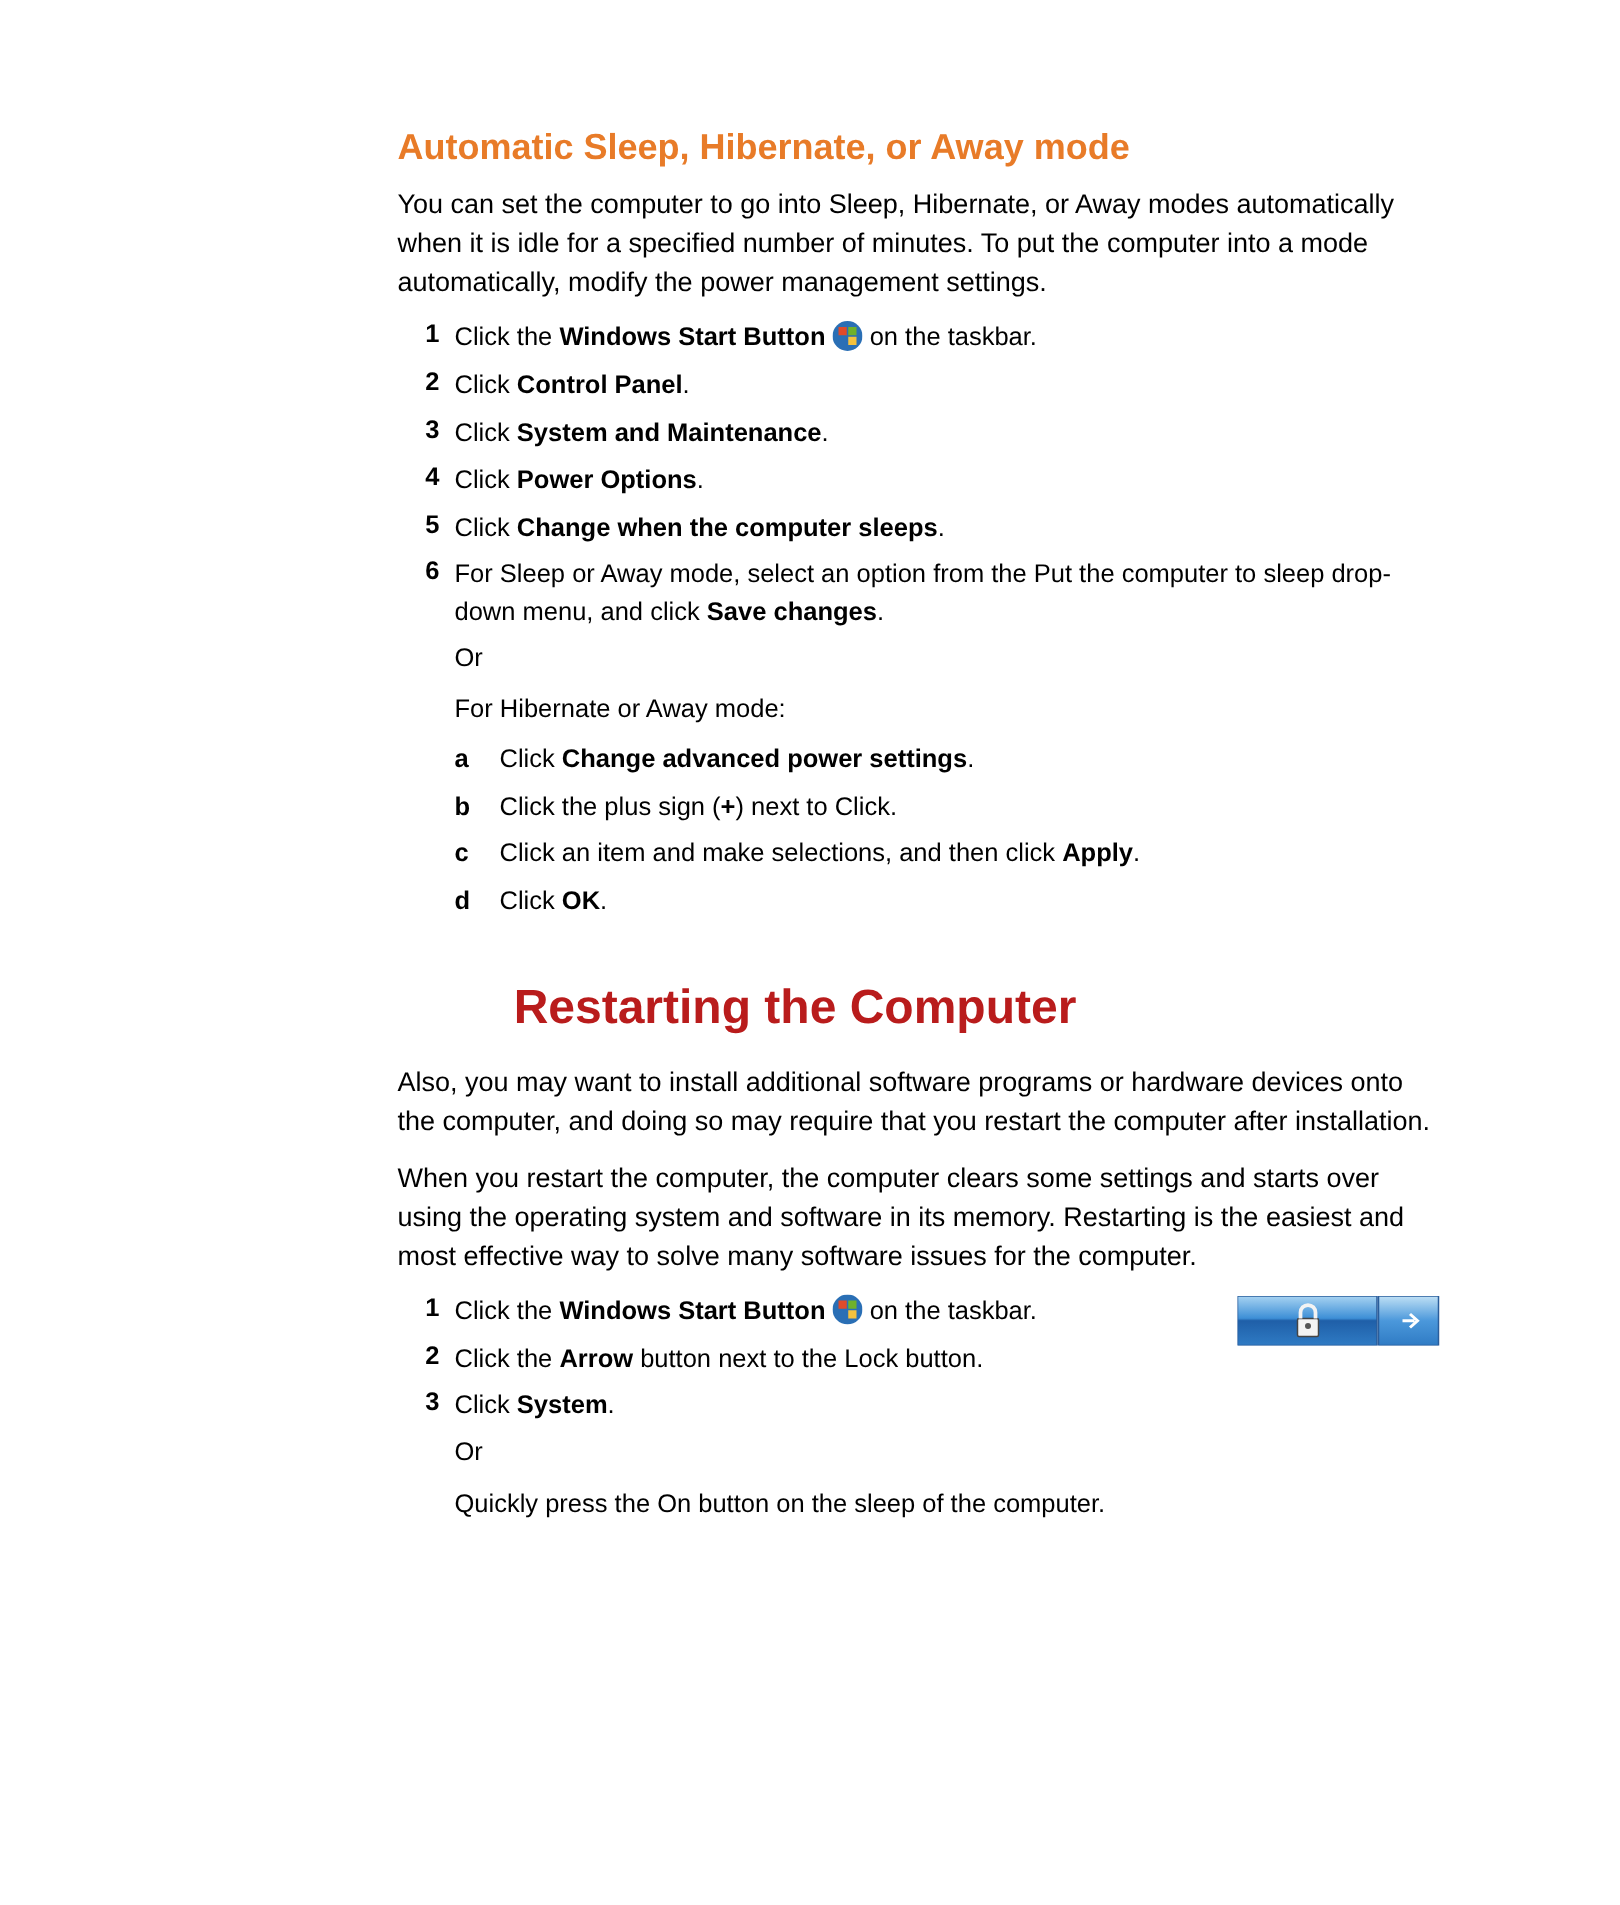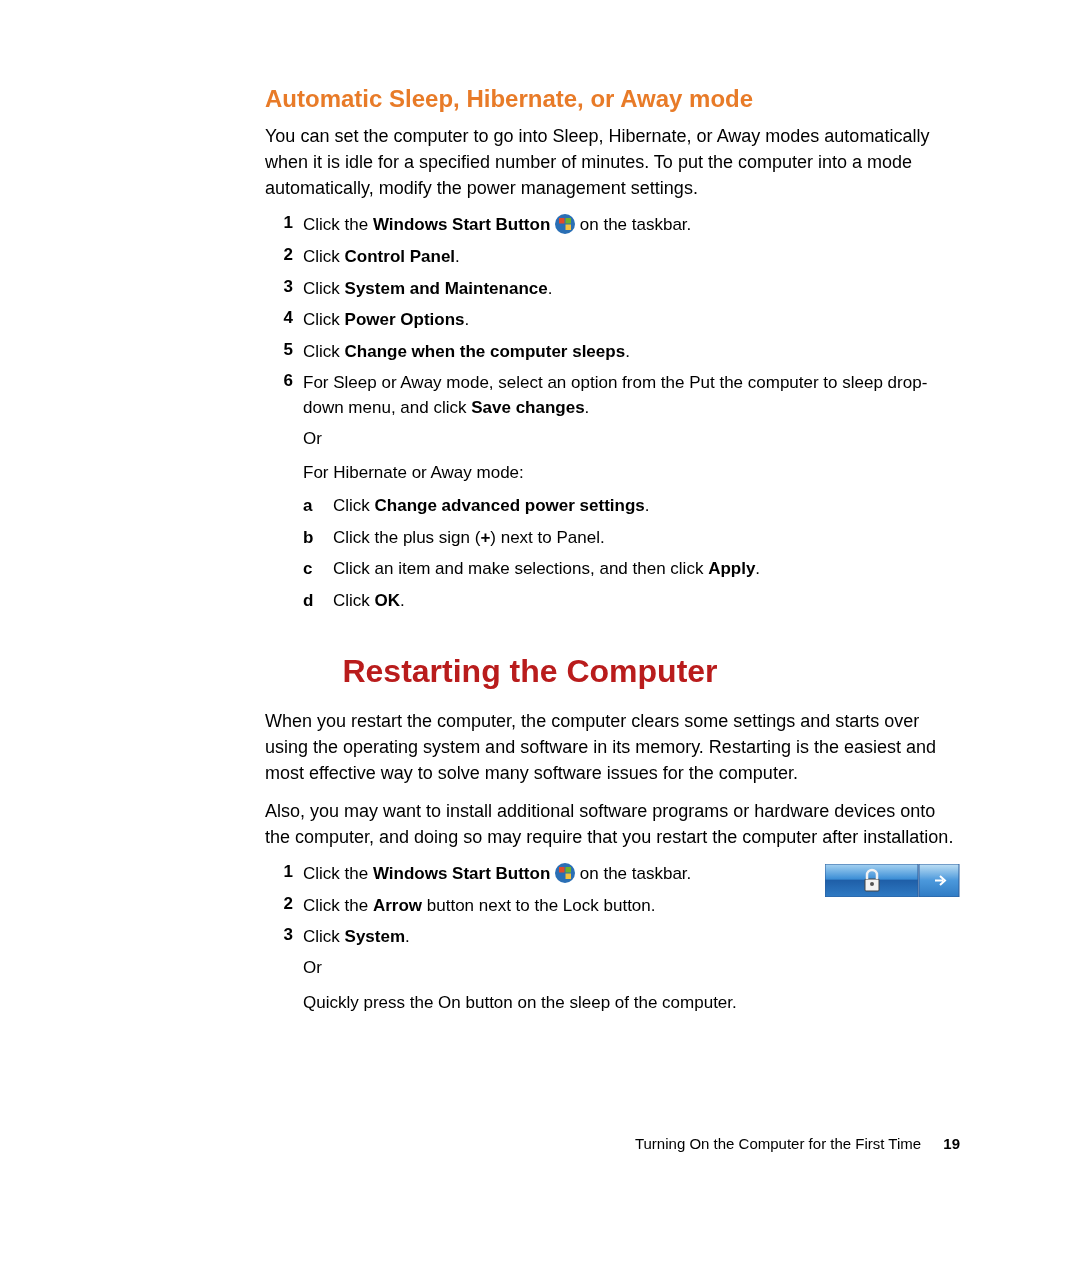--- a/index.html
+++ b/index.html
@@ -175,21 +175,21 @@
           <div class="sub-list">
             <div class="sub-item">
               <div class="marker">a</div>
               <div class="text">
                 <span>Click </span><b>Change advanced power settings</b><span>.</span>
               </div>
             </div>
             <div class="sub-item">
               <div class="marker">b</div>
               <div class="text">
-                <span>Click the plus sign (</span><b>+</b><span>) next to Panel.</span>
+                <span>Click the plus sign (</span><b>+</b><span>) next to Click.</span>
               </div>
             </div>
             <div class="sub-item">
               <div class="marker">c</div>
               <div class="text">
                 <span>Click an item and make selections, and then click </span><b>Apply</b><span>.</span>
               </div>
             </div>
             <div class="sub-item">
               <div class="marker">d</div>
@@ -200,22 +200,22 @@
           </div>
         </div>
       </div>
 
     </div>
   </div>
 
   <h1 class="main">Restarting the Computer</h1>
 
   <div class="content">
+    <p class="body">Also, you may want to install additional software programs or hardware devices onto the computer, and doing so may require that you restart the computer after installation.</p>
     <p class="body">When you restart the computer, the computer clears some settings and starts over using the operating system and software in its memory. Restarting is the easiest and most effective way to solve many software issues for the computer.</p>
-    <p class="body">Also, you may want to install additional software programs or hardware devices onto the computer, and doing so may require that you restart the computer after installation.</p>
 
     <div class="list">
 
       <svg class="lock-image" width="135" height="33" viewBox="0 0 135 33">
         <defs>
           <linearGradient id="bg" x1="0" y1="0" x2="0" y2="1">
             <stop offset="0" stop-color="#a7d3f2"></stop>
             <stop offset="0.45" stop-color="#3d8fd6"></stop>
             <stop offset="0.5" stop-color="#1f5fa8"></stop>
             <stop offset="1" stop-color="#2f7bc4"></stop>
@@ -264,18 +264,14 @@
           <span>Click </span><b>System</b><span>.</span>
 
           <div class="or mt6">Or</div>
           <div>Quickly press the On button on the sleep of the computer.</div>
         </div>
       </div>
 
     </div>
   </div>
 
-  <div class="footer">
-    <span>Turning On the Computer for the First Time</span>
-    <span class="pn">19</span>
-  </div>
 
 </div>
 
 </body></html>

